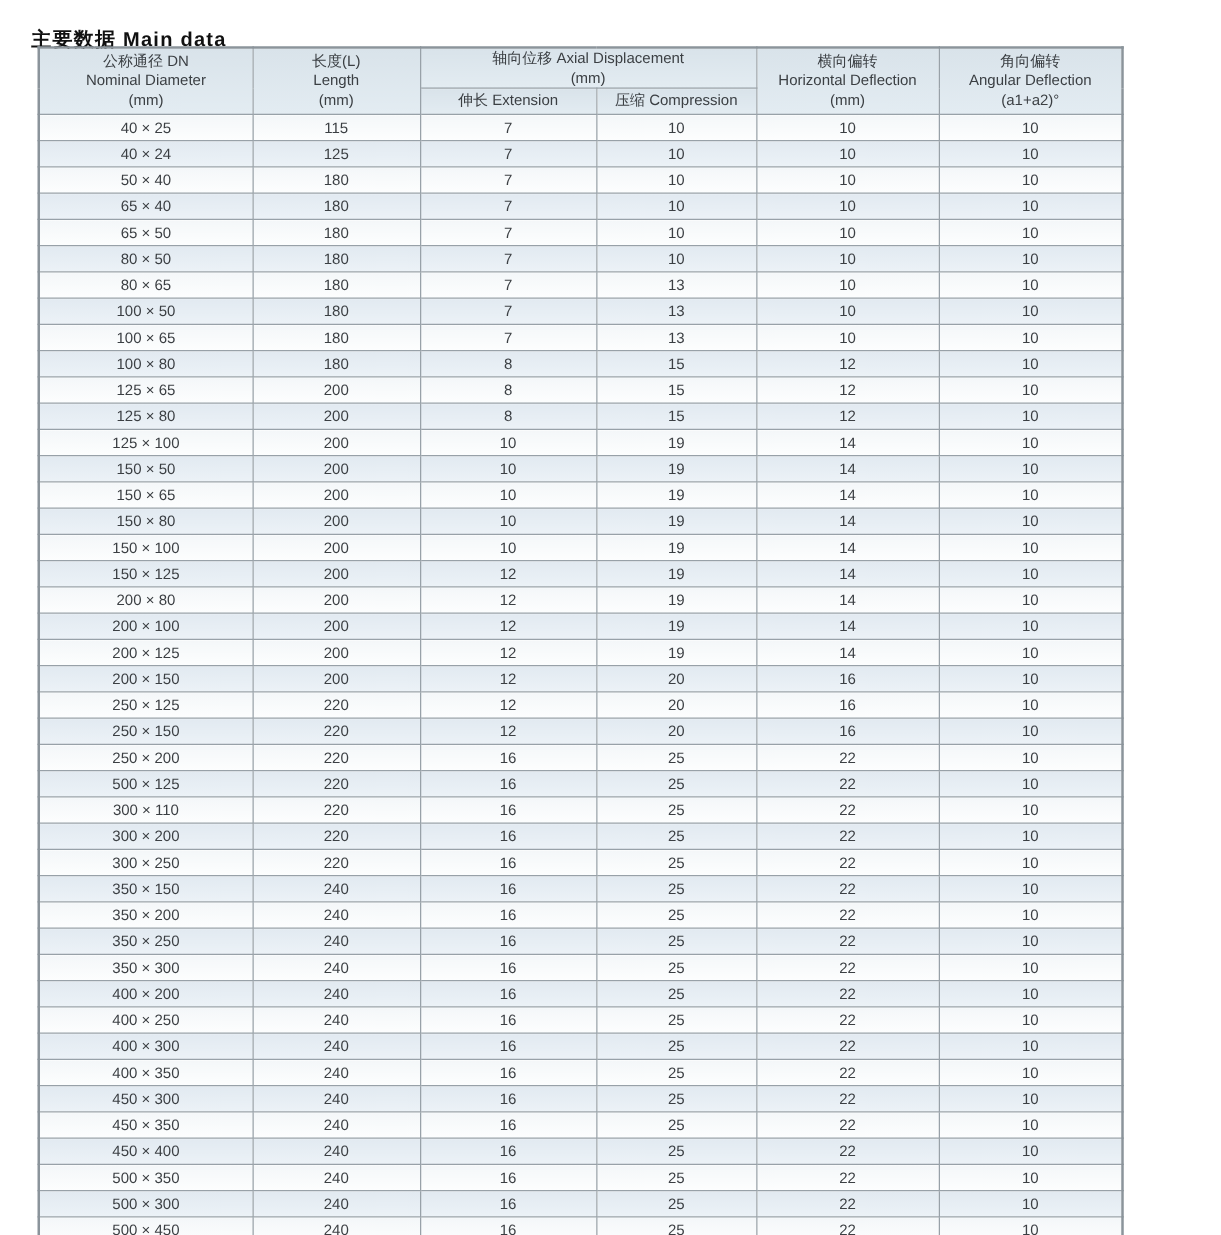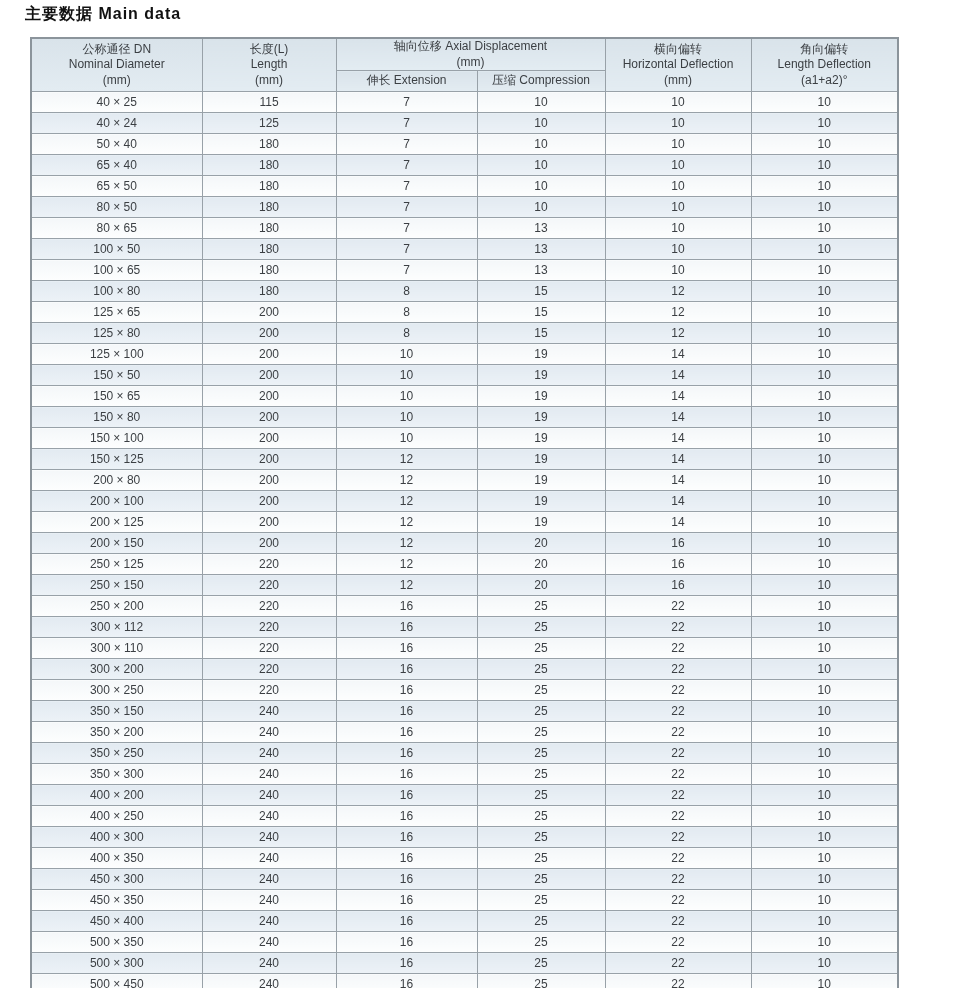--- a/index.html
+++ b/index.html
@@ -11,21 +11,21 @@
   .page {
     position: relative;
     width: 977px;
     height: 988px;
     background: #ffffff;
     overflow: hidden;
   }
   .title {
     position: absolute;
     left: 25px;
-    top: 4px;
+    top: 22px;
     margin: 0;
     font-size: 16px;
     font-weight: bold;
     color: #111111;
     letter-spacing: 1px;
   }
   table.data-table {
     position: absolute;
     left: 30px;
     top: 37px;
@@ -97,21 +97,21 @@
           <span class="hdr-line">轴向位移 Axial Displacement</span>
           <span class="hdr-line">(mm)</span>
         </th>
         <th rowspan="2">
           <span class="hdr-line">横向偏转</span>
           <span class="hdr-line">Horizontal Deflection</span>
           <span class="hdr-line">(mm)</span>
         </th>
         <th rowspan="2">
           <span class="hdr-line">角向偏转</span>
-          <span class="hdr-line">Length Deflection</span>
+          <span class="hdr-line">Angular Deflection</span>
           <span class="hdr-line">(a1+a2)°</span>
         </th>
       </tr>
       <tr class="h2">
         <th>伸长 Extension</th>
         <th>压缩 Compression</th>
       </tr>
     </thead>
     <tbody id="table-body">
         <tr>
@@ -308,21 +308,21 @@
         </tr>
         <tr>
           <td>250 × 200</td>
           <td>220</td>
           <td>16</td>
           <td>25</td>
           <td>22</td>
           <td>10</td>
         </tr>
         <tr>
-          <td>300 × 112</td>
+          <td>500 × 125</td>
           <td>220</td>
           <td>16</td>
           <td>25</td>
           <td>22</td>
           <td>10</td>
         </tr>
         <tr>
           <td>300 × 110</td>
           <td>220</td>
           <td>16</td>

